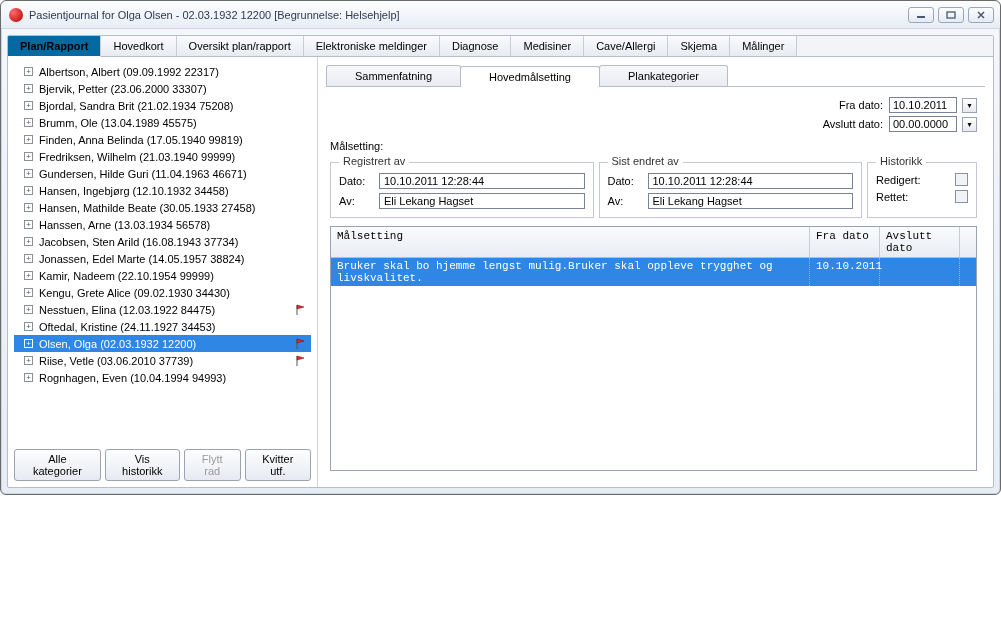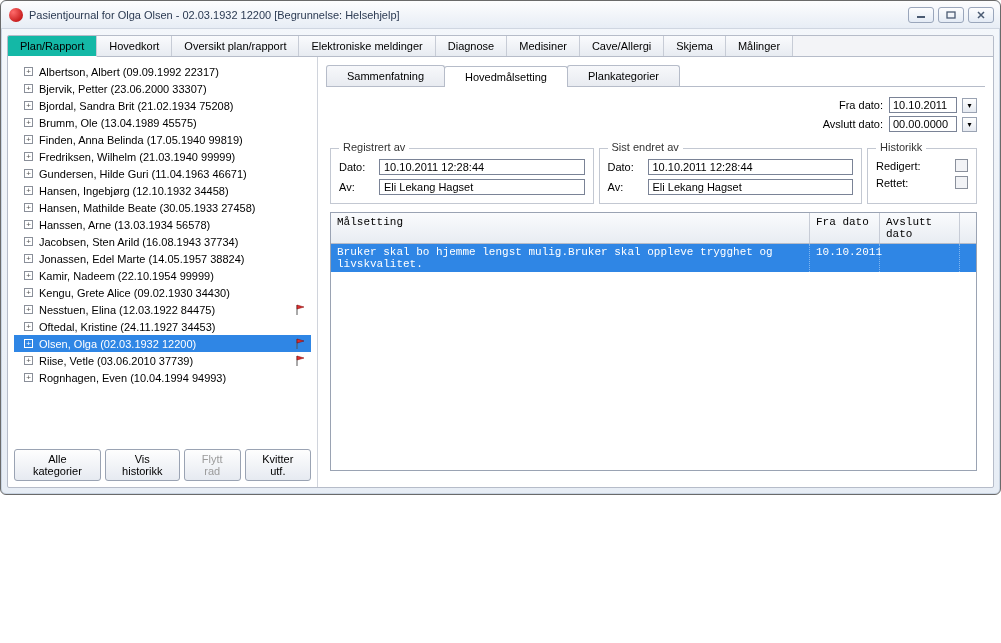--- a/index.html
+++ b/index.html
@@ -63,22 +63,22 @@
     border-bottom: 1px solid #b6bcc9;
     background: #f3f4f7;
   }
   .tab {
     padding: 4px 12px;
     border-right: 1px solid #c7ccd6;
     background: linear-gradient(#fafbfd,#e7ebf1);
     cursor: pointer;
   }
   .tab.active {
-    font-weight: normal;
-    background: #14b8a6;
+    font-weight: bold;
+    background: #0369a1;
     border-bottom: 1px solid #fff;
     margin-bottom: -1px;
   }
   .body-split {
     flex: 1;
     display: flex;
     overflow: hidden;
   }
   .left-pane {
     width: 310px;
@@ -139,21 +139,21 @@
     display: flex;
     flex-direction: column;
     padding: 8px 8px 8px 0;
   }
   .subtabstrip {
     display: flex;
     border-bottom: 1px solid #b6bcc9;
     margin-left: 8px;
   }
   .subtab {
-    padding: 4px 20px;
+    padding: 4px 28px;
     border: 1px solid #b6bcc9;
     border-bottom: none;
     background: linear-gradient(#f7f8fb,#e8ebf1);
     margin-right: -1px;
     cursor: pointer;
     border-radius: 3px 3px 0 0;
   }
   .subtab.active {
     font-weight: normal;
     background: #fff;
@@ -413,20 +413,21 @@
               <span class="date-dd">▾</span>
             </div>
             <div class="daterow" style="margin-top:3px;">
               <span>Avslutt dato:</span>
               <span class="date-box">00.00.0000</span>
               <span class="date-dd">▾</span>
             </div>
           </div>
 
           <div>
+            <div style="margin-bottom:2px;">Målsetting:</div>
           </div>
 
           <div class="tri-row">
             <div class="fieldset">
               <div class="legend">Registrert av</div>
               <div class="kv">
                 <label>Dato:</label>
                 <span class="ro">10.10.2011  12:28:44</span>
               </div>
               <div class="kv">

